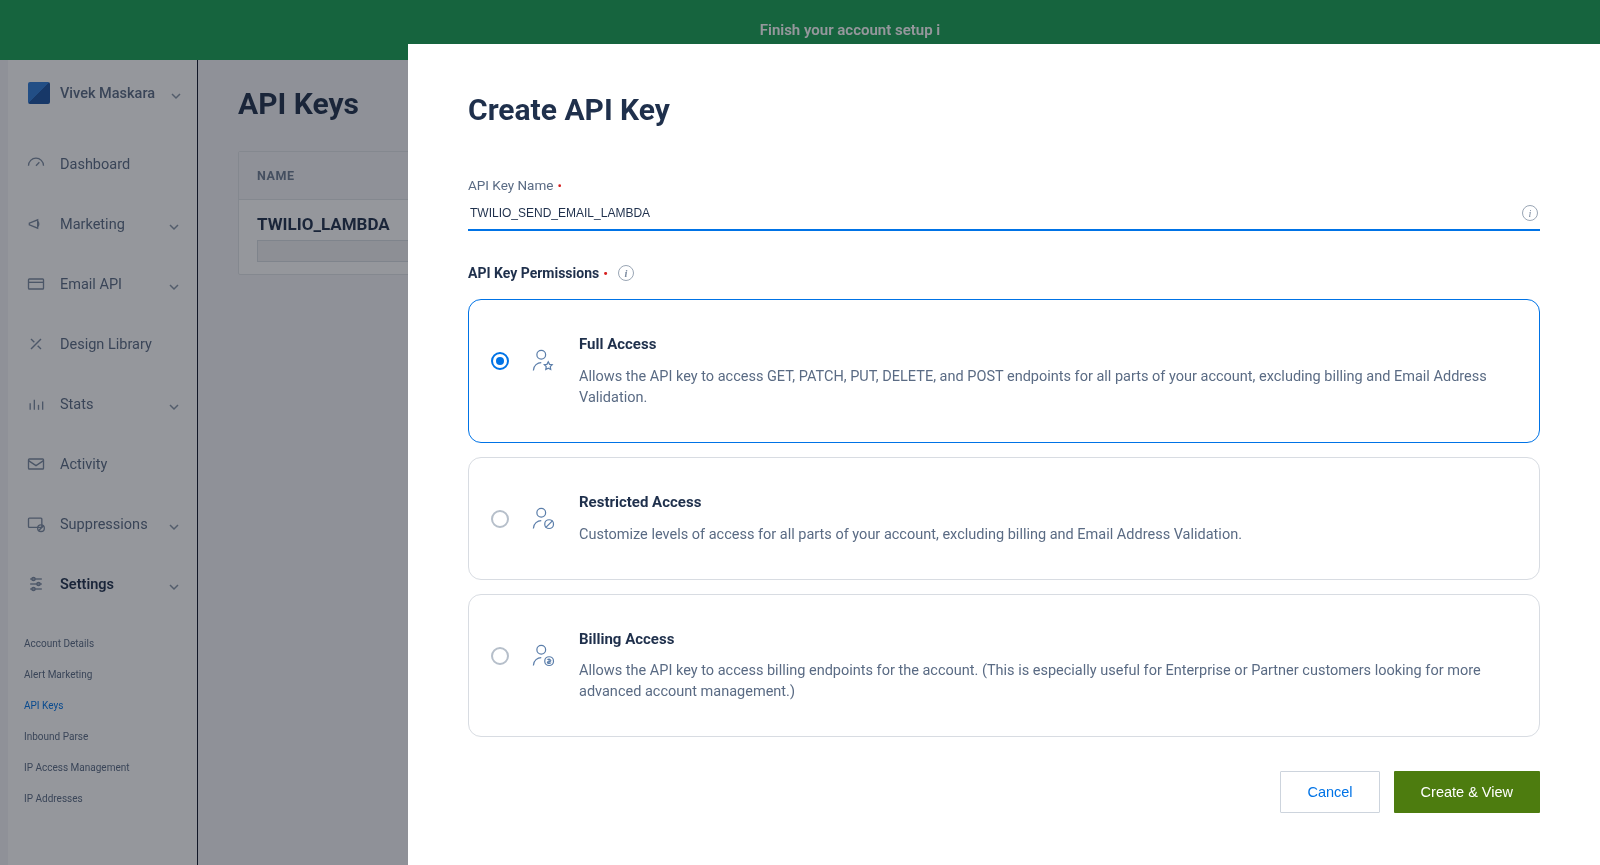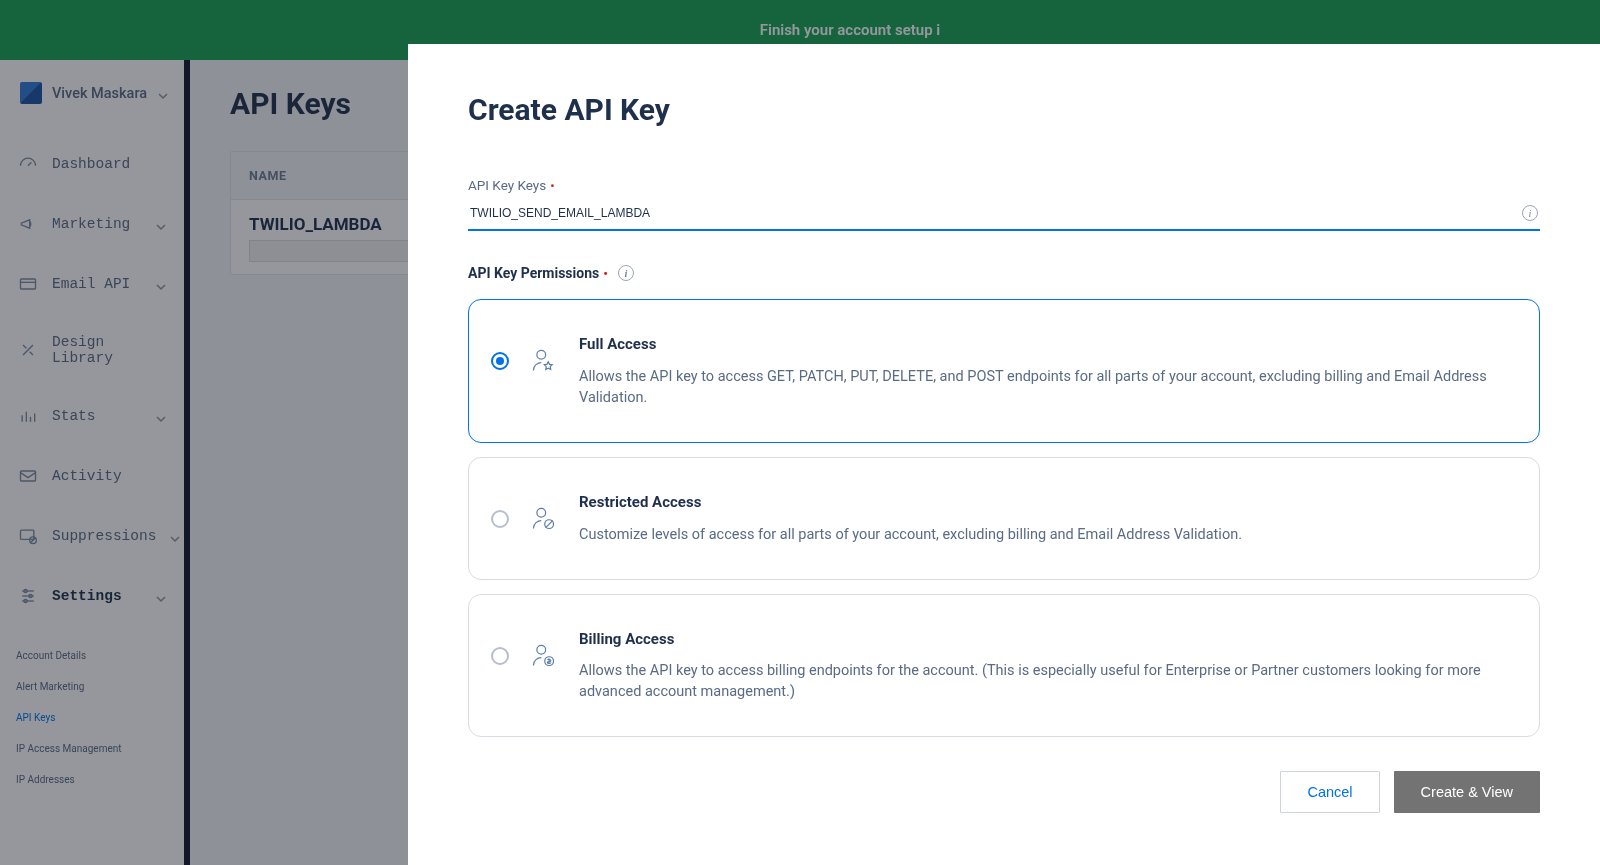--- a/index.html
+++ b/index.html
@@ -29,25 +29,26 @@
   
   .main-wrap {
     display: flex;
     height: calc(100% - 60px);
   }
 
   
   .sidebar {
     width: 190px;
     background: #fff;
-    border-right: 6px solid #0f172a;
+    border-right: 1px solid #0f172a;
     display: flex;
     flex-direction: column;
     font-size: 14.5px;
     color: #5a6b84;
+    margin-left: 8px;
   }
   .sidebar .account {
     padding: 22px 16px 20px 20px;
     display: flex;
     align-items: center;
     gap: 10px;
   }
   .sidebar .logo {
     width: 22px; height: 22px;
     background: linear-gradient(135deg,#2e7bd6 50%, #1a53a0 50%);
@@ -66,21 +67,21 @@
     display: flex;
     align-items: center;
     gap: 14px;
     padding: 20px 18px;
     cursor: pointer;
     color: #5a6b84;
   }
   .nav-item.active { color:#1f304c; font-weight:600; }
   .nav-icon { width:20px; height:20px; display:flex; align-items:center; justify-content:center; }
   .nav-icon svg { width:20px; height:20px; fill:none; stroke:#7b8aa0; stroke-width:1.6; }
-  .nav-label { flex:1;font-family:Liberation Mono, monospace; }
+  .nav-label { flex:1; }
 
   .sub-nav { padding: 4px 0 10px 0; }
   .sub-nav-item {
     padding: 10px 16px;
     font-size: 10px;
     color:#5a6b84;
     cursor: pointer;
   }
   .sub-nav-item.selected { color:#0073e6; }
 
@@ -220,21 +221,21 @@
     padding: 12px 26px;
     font-size:14.5px;
     border-radius:1px;
     cursor:pointer;
     border:1px solid transparent;
   }
   .btn-secondary {
     background:#fff; color:#0073e6; border-color:#cdd4dd;
   }
   .btn-primary {
-    background:#737373; color:#fff;
+    background:#4d7c0f; color:#fff;
   }
 </style>
 </head>
 <body>
 
 <div class="banner">
   <span>Finish your account setup i</span>
 </div>
 
 <div class="main-wrap">
@@ -342,20 +343,21 @@
         <span class="chevron"><svg viewBox="0 0 10 10">
               <path d="M1 3l4 4 4-4" stroke="#8895a7" fill="none" stroke-width="1.5"></path>
             </svg></span>
       </div>
     </nav>
 
     <div class="sub-nav">
       <div class="sub-nav-item">Account Details</div>
       <div class="sub-nav-item">Alert Marketing</div>
       <div class="sub-nav-item selected">API Keys</div>
+      <div class="sub-nav-item">Inbound Parse</div>
       <div class="sub-nav-item">IP Access Management</div>
       <div class="sub-nav-item">IP Addresses</div>
     </div>
   </aside>
 
   <main class="content">
     <h1 class="page-title">API Keys</h1>
     <div class="table">
       <div class="table-header">NAME</div>
       <div class="table-row">
@@ -365,21 +367,21 @@
     </div>
   </main>
 </div>
 
 <div class="overlay"></div>
 
 <section class="panel">
   <h1>Create API Key</h1>
 
   <div class="field-label">
-    <span>API Key Keys</span>
+    <span>API Key Name</span>
     <span class="req-dot">•</span>
   </div>
   <div class="text-input-wrap">
     <input class="text-input" value="TWILIO_SEND_EMAIL_LAMBDA" style="">
     <span class="info-icon right">i</span>
   </div>
 
   <div class="section-label">
     <span>API Key Permissions</span>
       <span class="req-dot">•</span>

